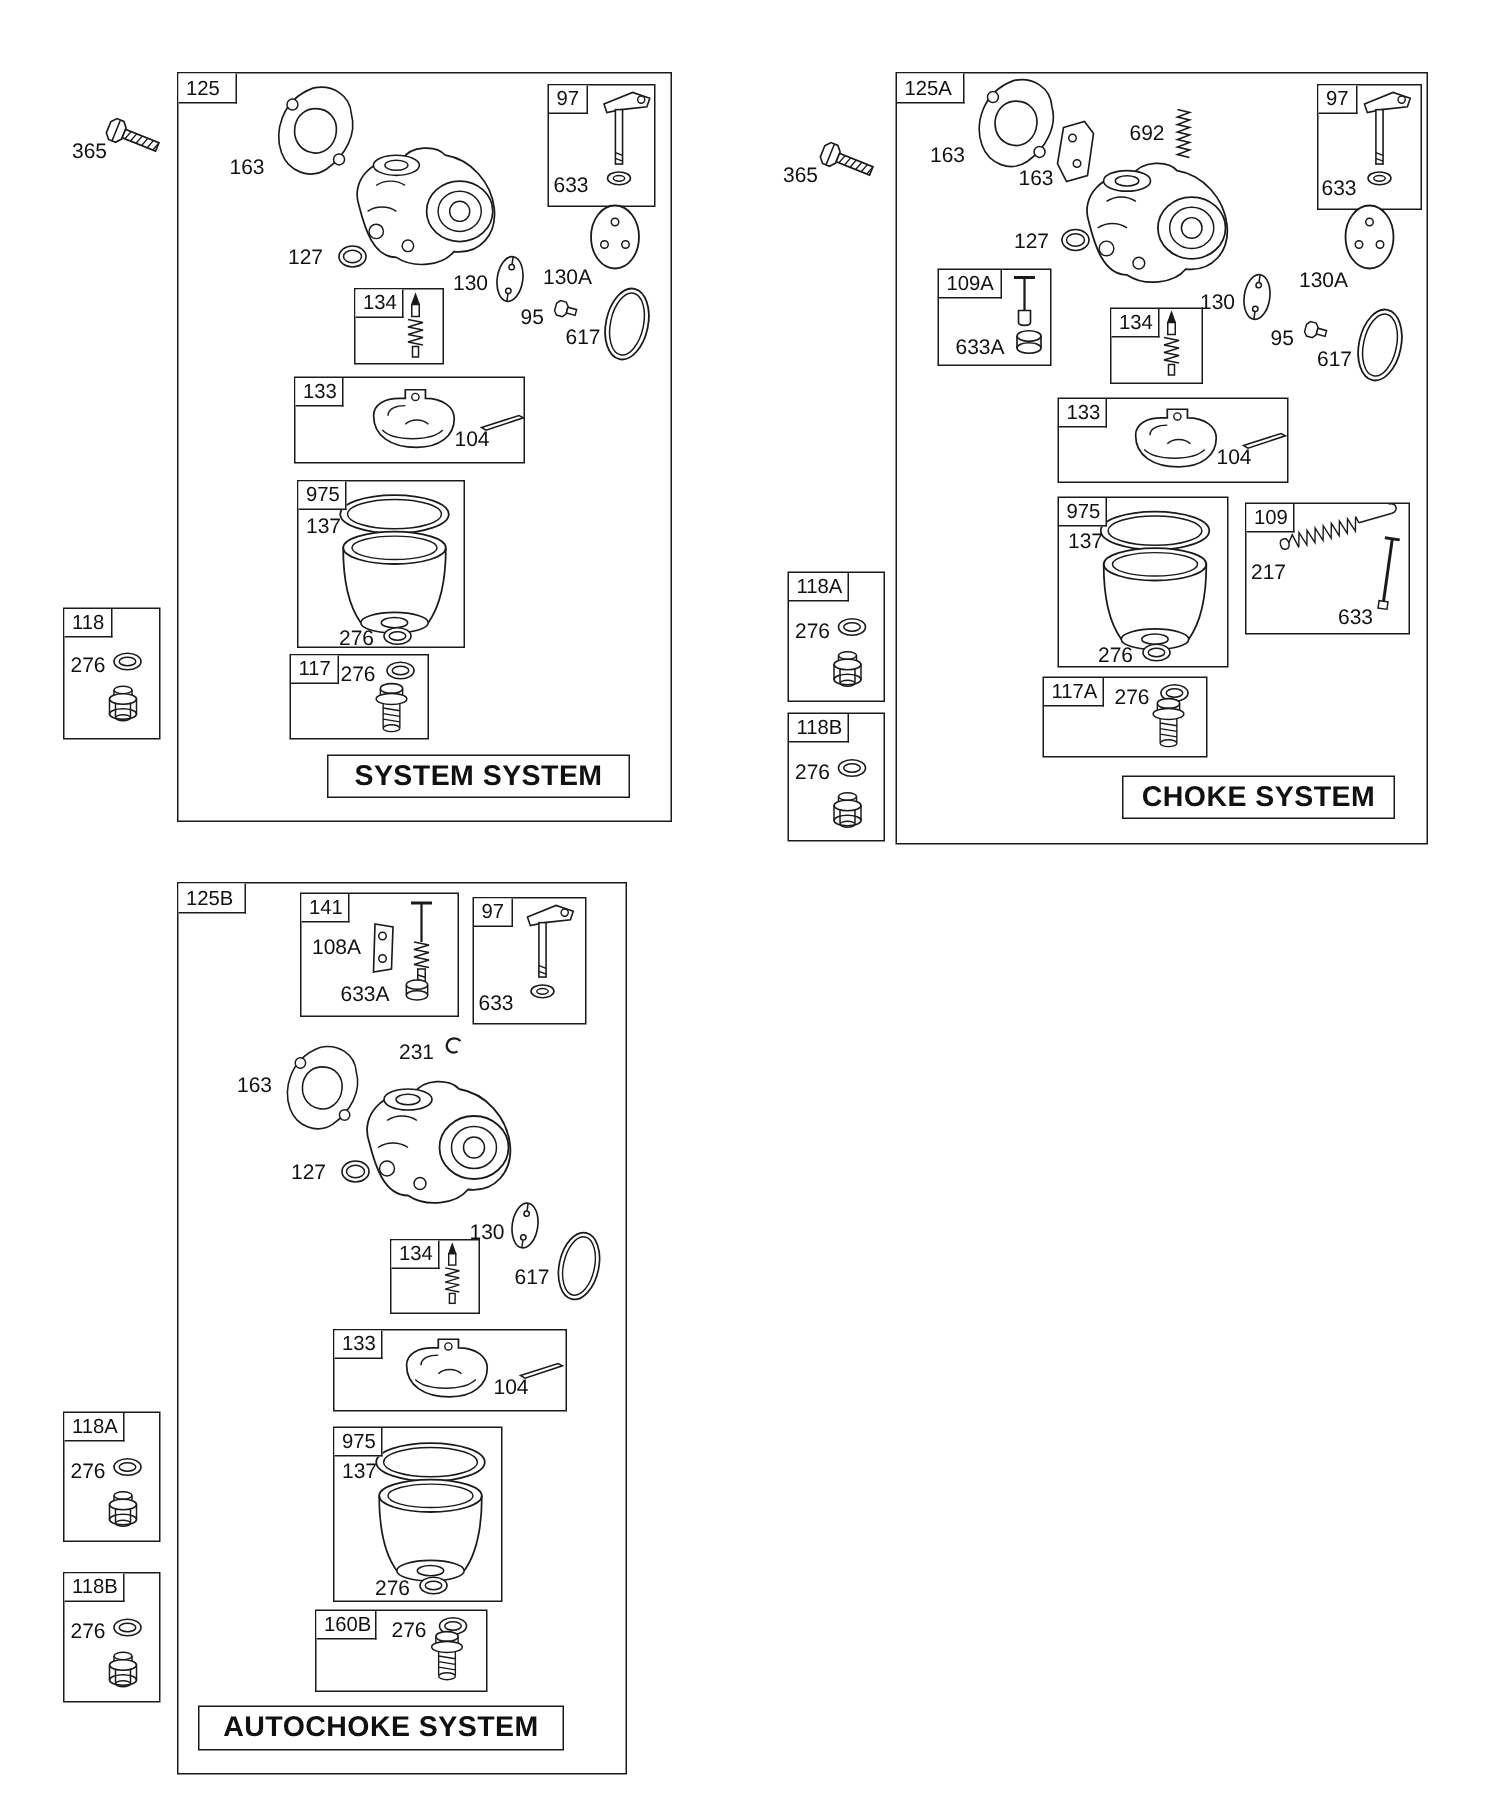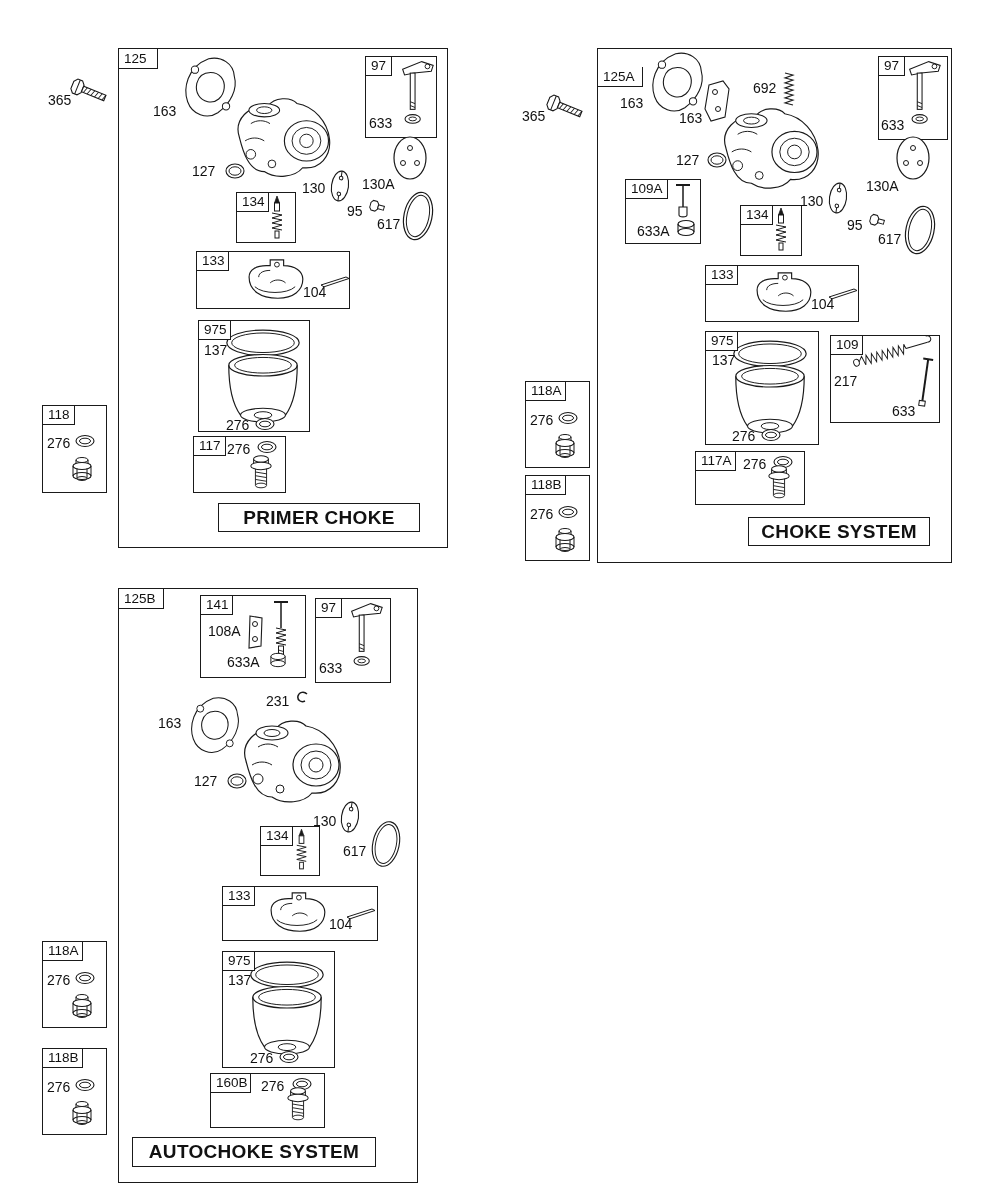--- a/index.html
+++ b/index.html
@@ -273,25 +273,25 @@
     </div>
   <span class="lbl" style="left:47px;top:393px">276</span>
   <svg class="part" style="left:74px;top:391px;width:22px;height:14px">
       <use href="#sym-washer"></use>
     </svg>
   <svg class="part" style="left:69px;top:411px;width:26px;height:32px">
       <use href="#sym-nut"></use>
     </svg>
 
   <div class="title-box" style="left:218px;top:460px;width:202px;height:29px">
-      <span>PRIMER CHOKE</span>
+      <span>SYSTEM SYSTEM</span>
     </div>
 
   <div class="box" style="left:597px;top:5px;width:355px;height:515px"></div>
-  <div class="tag" style="left:598px;top:24px;width:45px;height:20px">
+  <div class="tag" style="left:598px;top:6px;width:45px;height:20px">
       <span>125A</span>
     </div>
 
   <span class="lbl" style="left:522px;top:66px">365</span>
   <svg class="part" style="left:546px;top:56px;width:40px;height:18px;transform:rotate(22deg)">
       <use href="#sym-screw"></use>
     </svg>
 
   <span class="lbl" style="left:620px;top:53px">163</span>
   <svg class="part" style="left:650px;top:8px;width:55px;height:64px">

